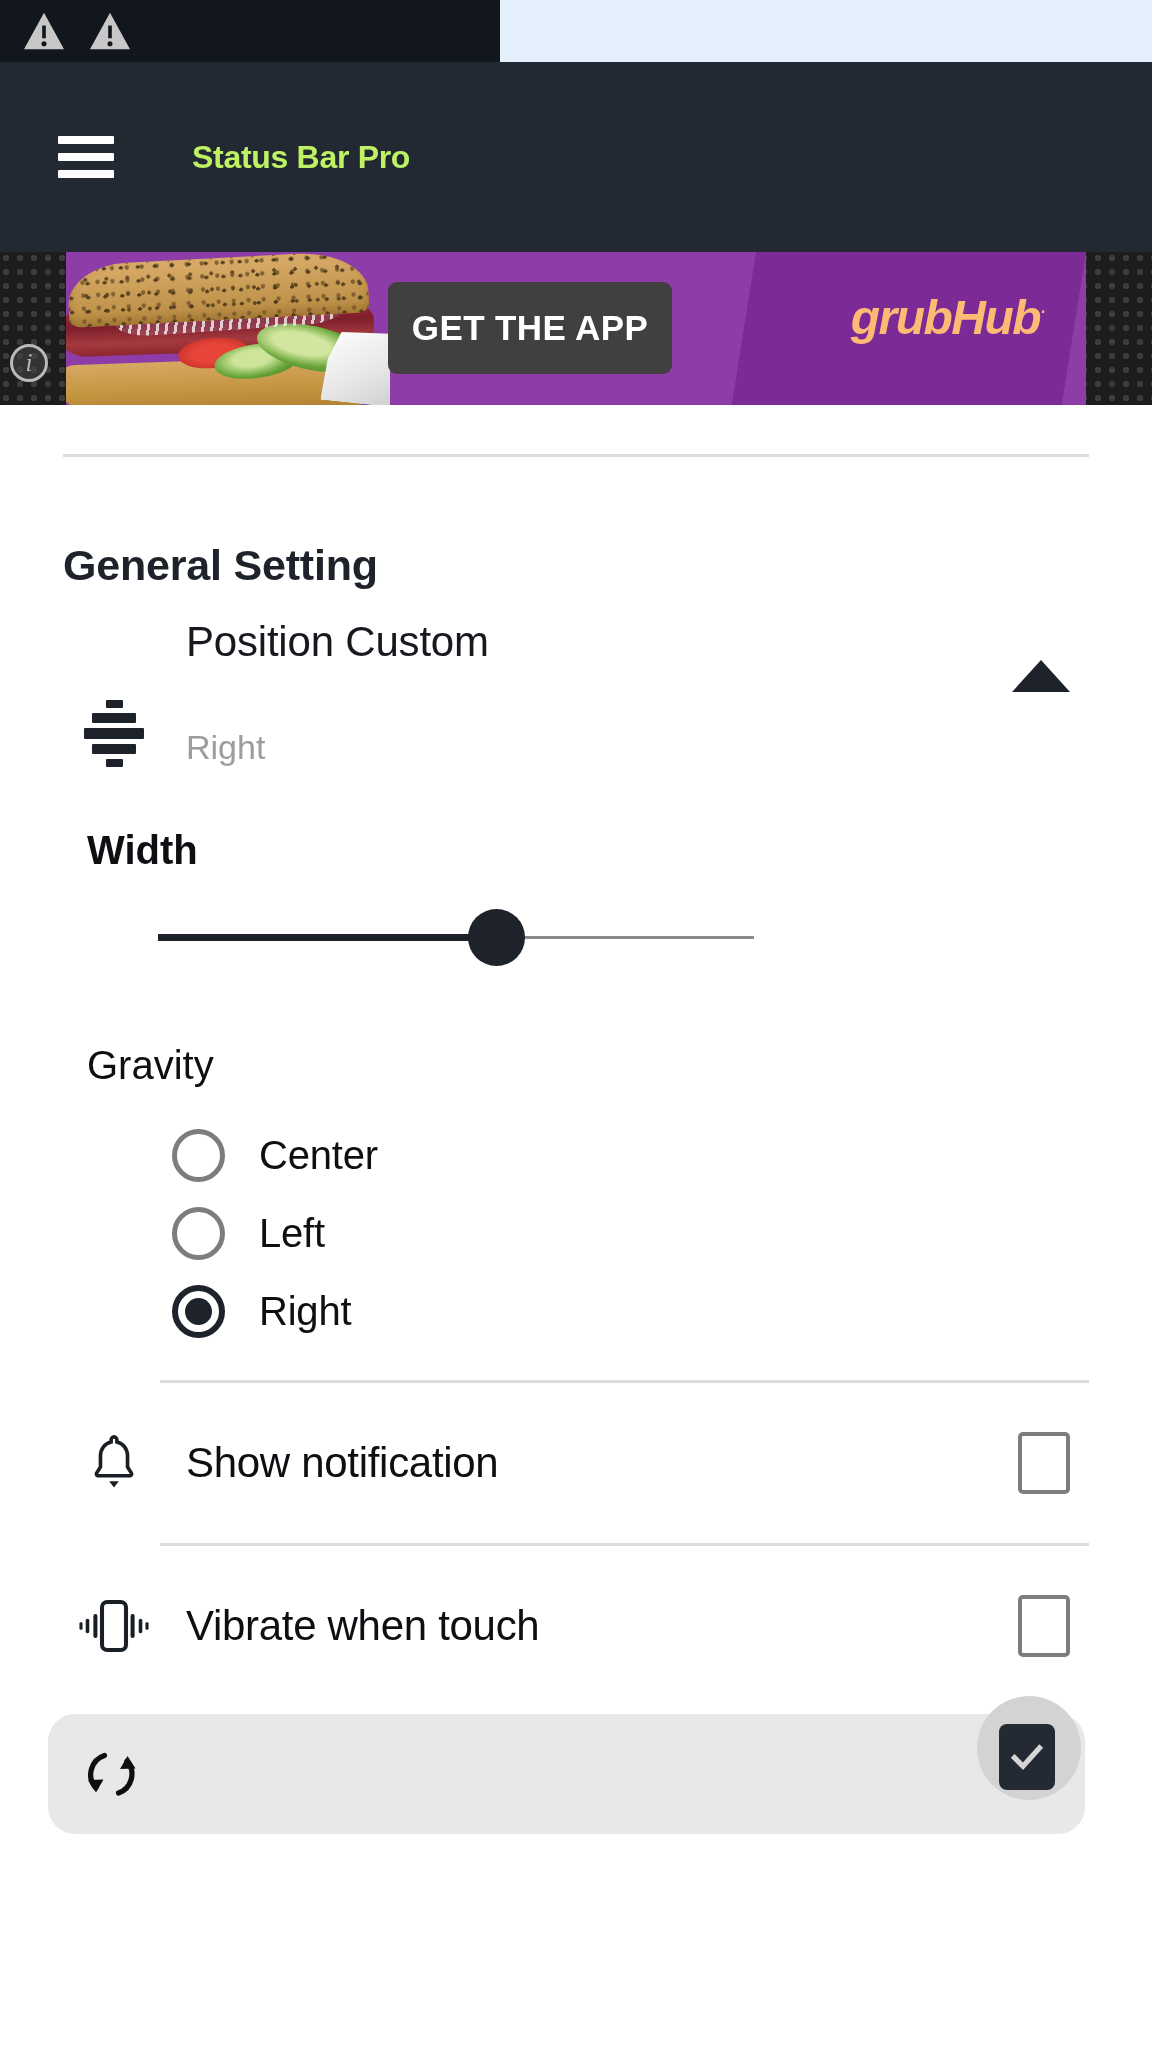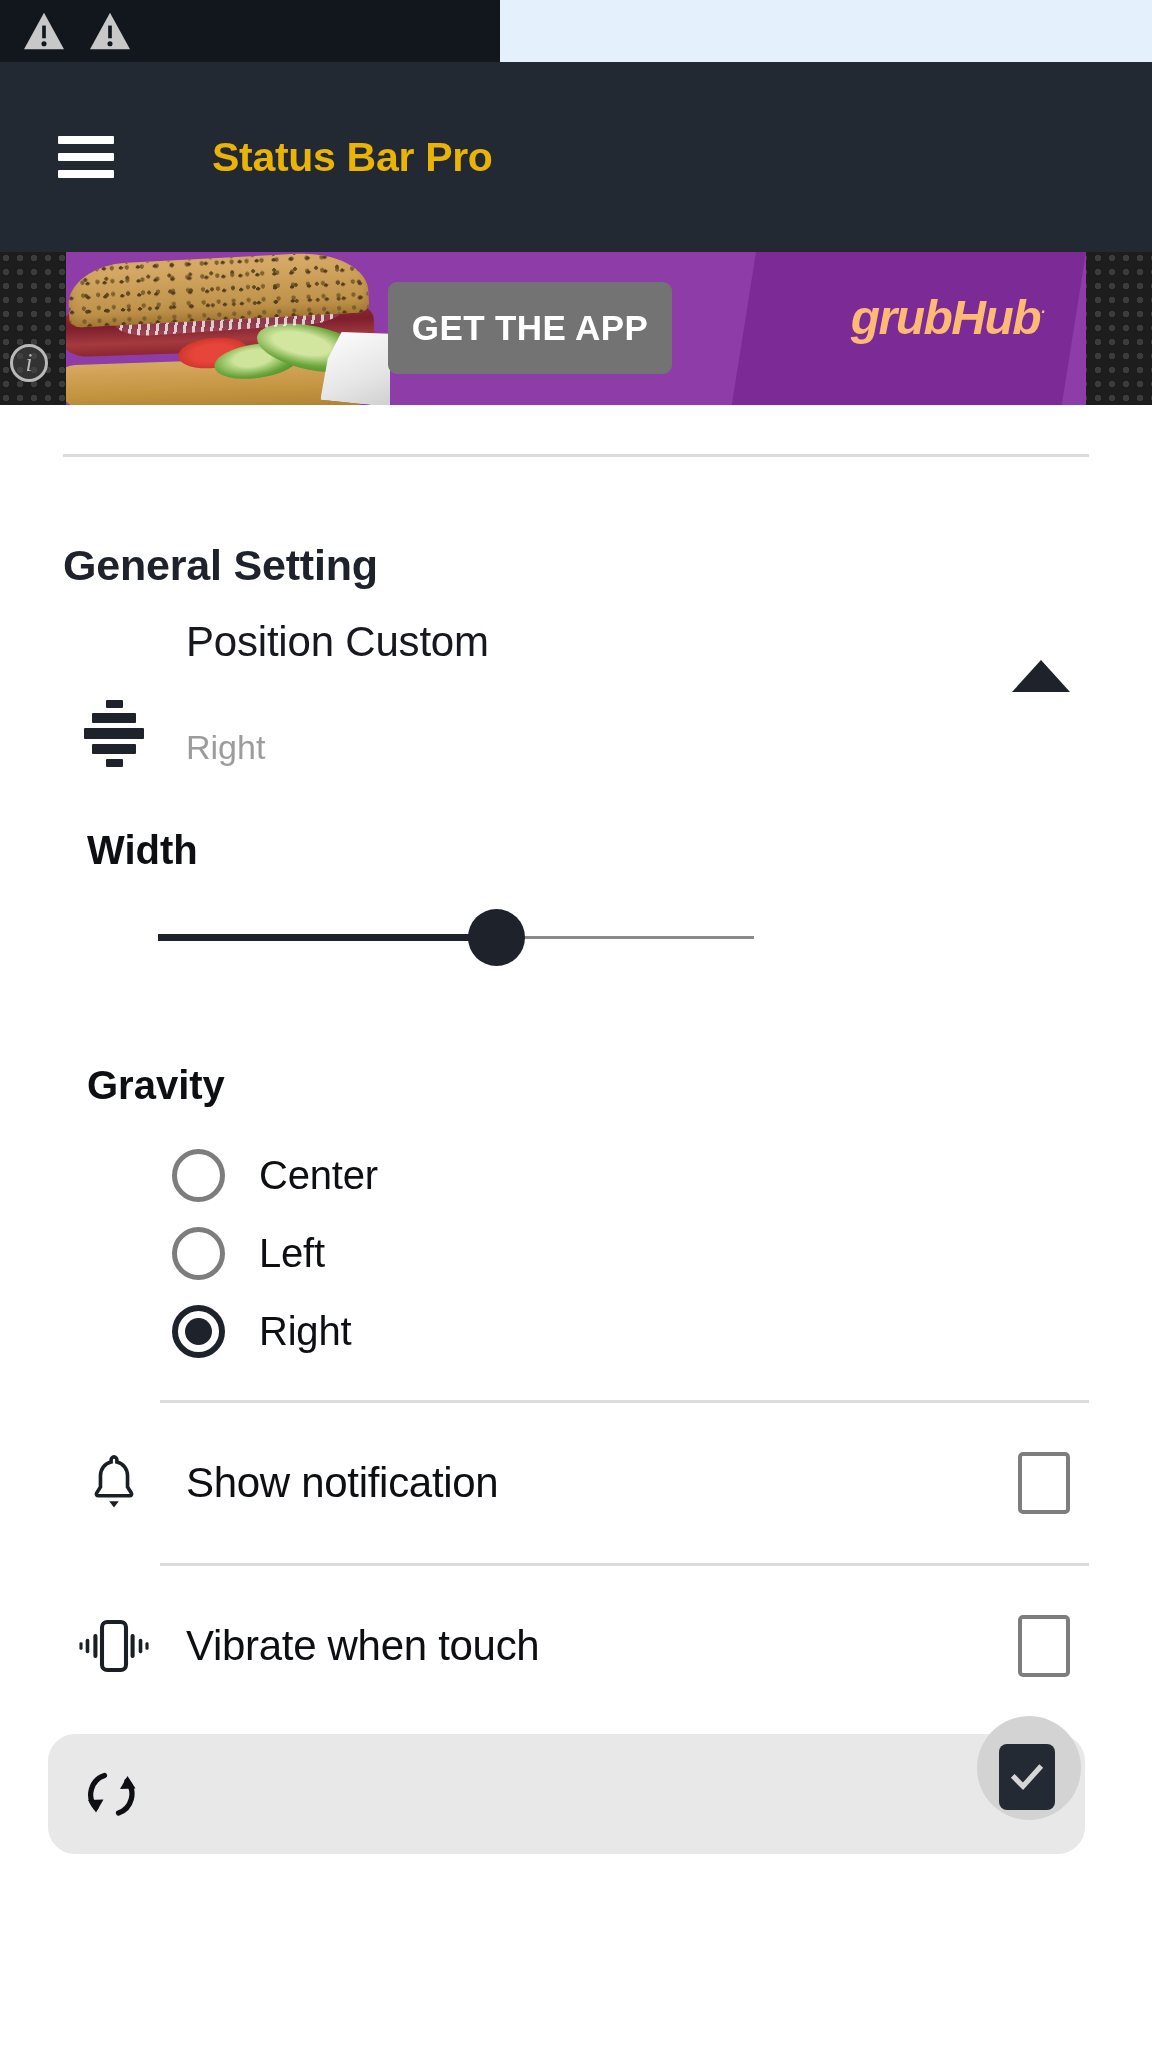--- a/index.html
+++ b/index.html
@@ -61,25 +61,25 @@
     cursor: pointer;
   }
   .hamburger span {
     display: block;
     height: 8px;
     width: 56px;
     background: #ffffff;
     border-radius: 1px;
   }
   .appbar-title {
-    color: #eab308;
-    font-size: 41px;
+    color: #bef264;
+    font-size: 32px;
     font-weight: bold;
     letter-spacing: -0.3px;
-    margin-left: 98px;
+    margin-left: 78px;
     white-space: nowrap;
   }
 
   
   .ad-wrap {
     position: relative;
     width: 1152px;
     height: 153px;
     background:
       radial-gradient(circle at 6px 6px, #3c3c3c 3.2px, transparent 3.4px) 0 0 / 14px 14px,
@@ -191,21 +191,21 @@
     background: linear-gradient(150deg,#ffffff 0%, #e6e6e6 60%, #cccccc 100%);
     clip-path: polygon(18% 6%, 100% 0%, 100% 100%, 0% 100%, 4% 44%);
     transform: rotate(6deg);
   }
   .ad-cta {
     position: absolute;
     left: 322px;
     top: 30px;
     width: 284px;
     height: 92px;
-    background: #737373;
+    background: #404040;
     border-radius: 9px;
     display: flex;
     align-items: center;
     justify-content: center;
     cursor: pointer;
   }
   .ad-cta-text {
     color: #ffffff;
     font-size: 35px;
     font-weight: bold;
@@ -358,24 +358,24 @@
     width: 57px;
     height: 57px;
     border-radius: 50%;
     background: #1e222a;
     cursor: grab;
   }
 
   
   .gravity-label {
     font-size: 40px;
-    font-weight: bold;
+    font-weight: normal;
     color: #0d0f13;
     padding-left: 87px;
-    margin-top: 62px;
+    margin-top: 42px;
   }
   .radio-list { margin-top: 28px; }
   .radio-row {
     display: flex;
     align-items: center;
     height: 78px;
     padding-left: 172px;
     cursor: pointer;
   }
   .radio {

